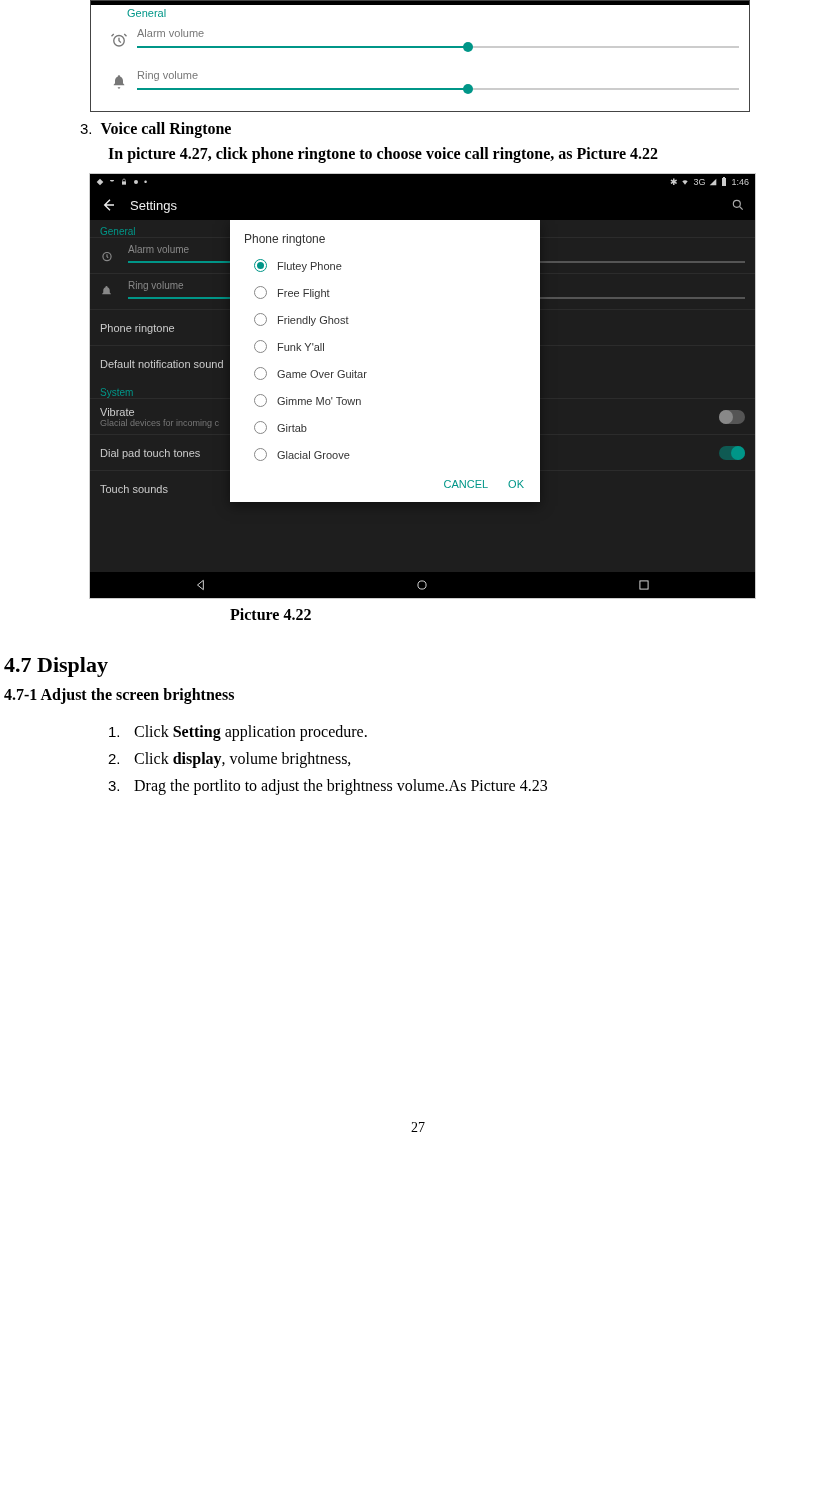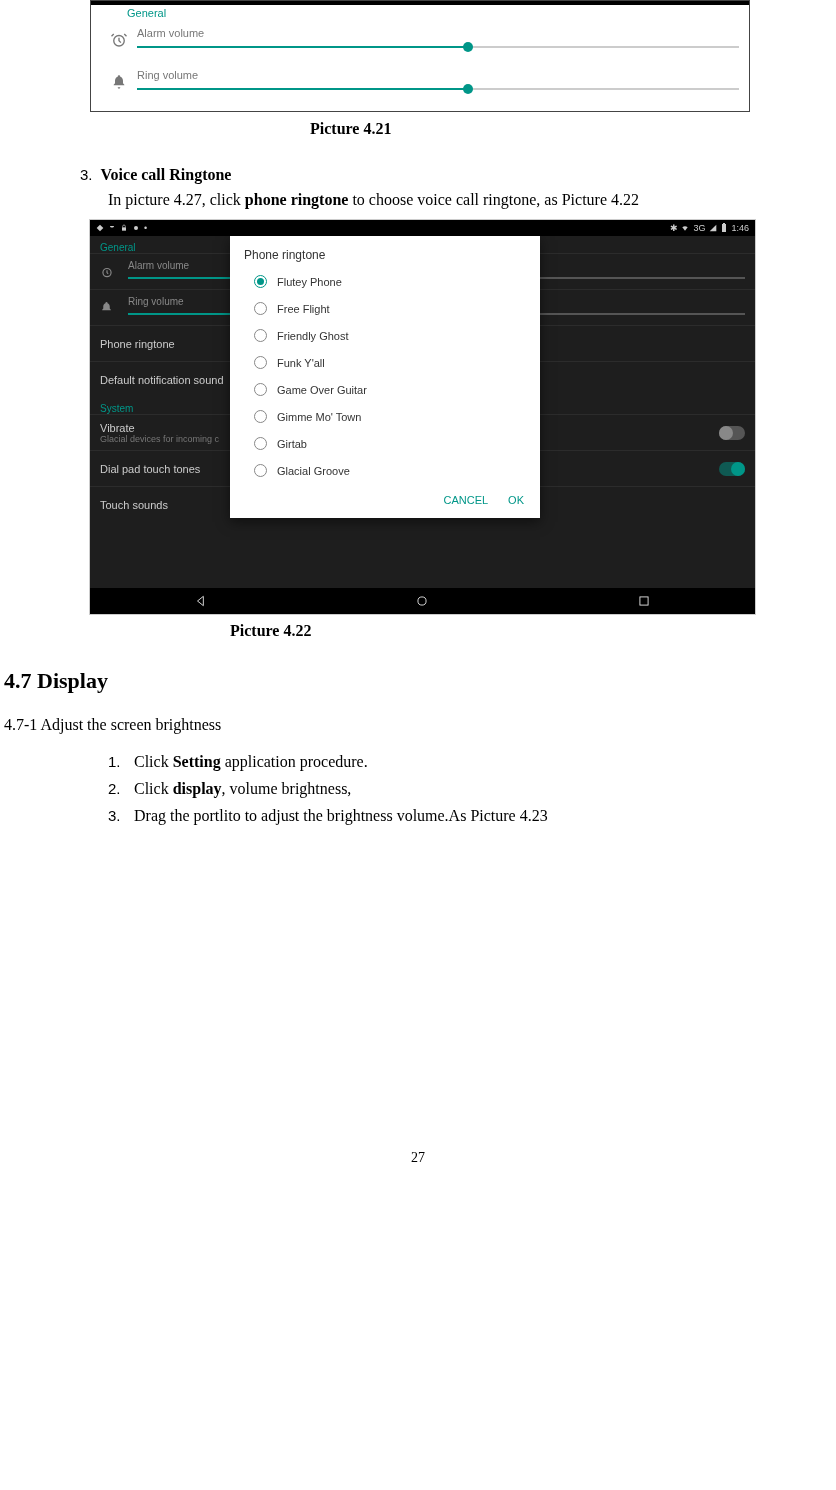--- a/index.html
+++ b/index.html
@@ -85,20 +85,21 @@
       margin: 0 0 6px 80px;
     }
     .list3-head {
       font-size: 16px;
     }
     .list3-num { font-family: Arial, sans-serif; font-size: 15px; }
     .list3-body {
       margin: 4px 0 8px 28px;
       font-size: 16px;
       line-height: 1.5;
+      font-weight: bold;
     }
 
     
     .screenshot2 {
       margin: 0 0 8px 90px;
       width: 665px;
       font-family: "Helvetica Neue", Arial, sans-serif;
       font-size: 11px;
       box-shadow: 0 0 0 1px #ccc;
     }
@@ -227,25 +228,25 @@
 
     .note {
       color: #ff0000;
       font-size: 16px;
       margin: 0 0 28px 4px;
     }
 
     .h2-display {
       font-size: 22px;
       font-weight: bold;
-      margin: 0 0 22px 4px;
+      margin: 0 0 8px 4px;
     }
     .h3-adjust {
       font-size: 16px;
-      font-weight: normal;
+      font-weight: bold;
       margin: 4px 0 14px 4px;
     }
 
     .ol-brightness {
       margin: 0 0 0 108px;
       font-size: 16px;
       line-height: 1.7;
     }
     .ol-brightness .num {
       font-family: Arial, sans-serif;
@@ -297,21 +298,20 @@
         <div class="ss1-slider">
           <div class="ss1-track"></div>
           <div class="ss1-fill" style="width:55%"></div>
           <div class="ss1-thumb" style="left:calc(55% - 5px)"></div>
         </div>
       </div>
     </div>
     <div style="height:8px"></div>
   </div>
 
-  <div class="pic-caption cap-421">Picture 4.21</div>
 
   <div class="list3">
     <div class="list3-head">
       <span class="list3-num">3.</span>
       &nbsp;<b>Voice call Ringtone</b>
     </div>
     <div class="list3-body">
       <span>In picture 4.27, click </span><b>phone ringtone</b><span> to choose voice call ringtone, as Picture 4.22</span>
     </div>
   </div>
@@ -345,20 +345,35 @@
             <path d="M2 22L22 2v20z"></path>
           </svg>
         <svg width="6" height="10" viewBox="0 0 12 20" fill="#ccc">
             <rect x="2" y="2" width="8" height="16"></rect>
             <rect x="4" y="0" width="4" height="2"></rect>
           </svg>
         <span>1:46</span>
       </div>
     </div>
 
+    <div class="ss2-appbar">
+      <span>
+        <svg width="16" height="16" viewBox="0 0 24 24" fill="none" stroke="#eee" stroke-width="2">
+            <path d="M15 4l-8 8 8 8M7 12h14"></path>
+          </svg>
+      </span>
+      <span>Settings</span>
+      <span style="flex:1"></span>
+      <span>
+        <svg width="14" height="14" viewBox="0 0 24 24" fill="none" stroke="#aaa" stroke-width="2">
+            <circle cx="10" cy="10" r="6"></circle>
+            <path d="M15 15l5 5"></path>
+          </svg>
+      </span>
+    </div>
 
     <div class="ss2-body">
       <div class="ss2-settings-col">
         <div class="ss2-general">General</div>
         <div class="ss2-srow">
           <div class="icon">
             <svg width="14" height="14" viewBox="0 0 24 24" fill="none" stroke="#888" stroke-width="2">
                 <circle cx="12" cy="13" r="7"></circle>
                 <path d="M12 9v4l2 2"></path>
               </svg>

